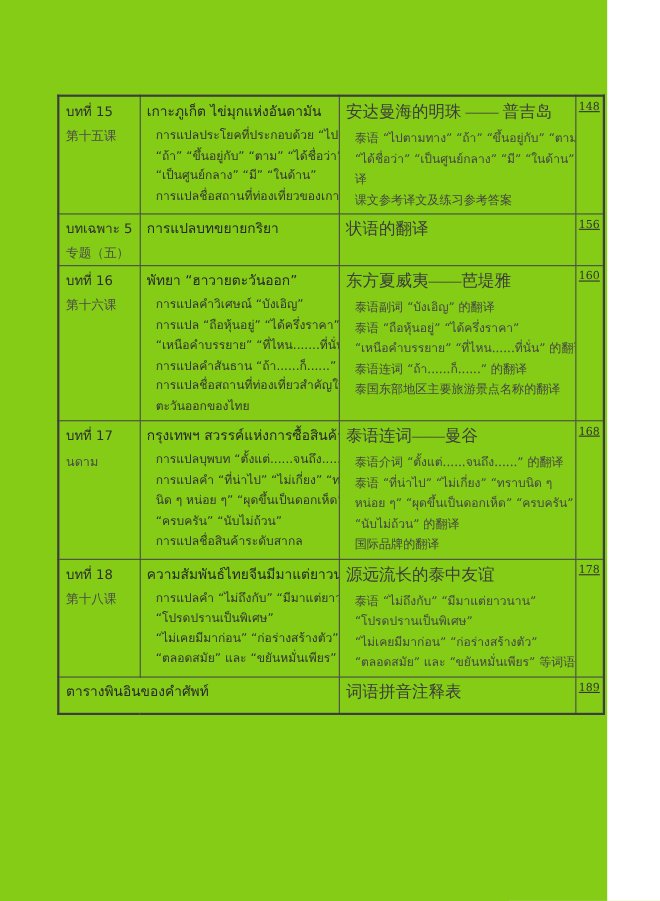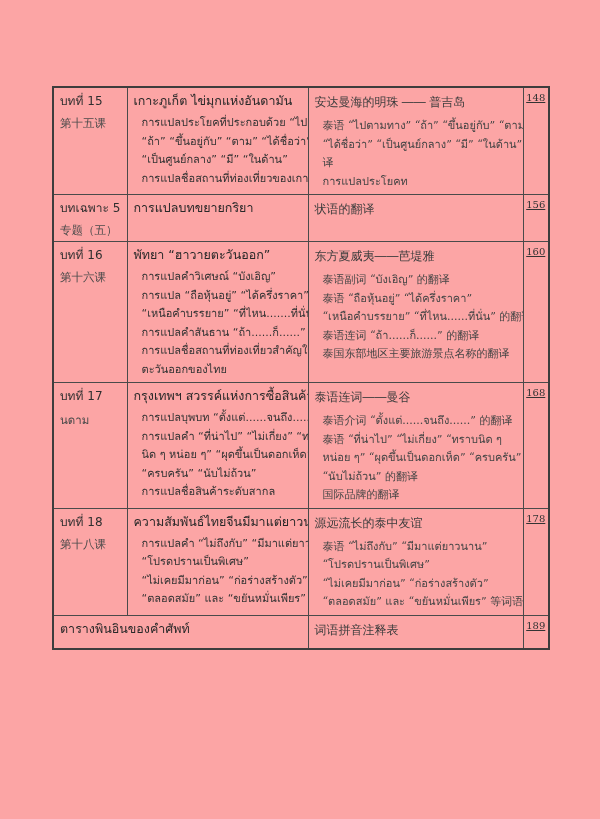--- a/index.html
+++ b/index.html
@@ -1,21 +1,21 @@
 <!DOCTYPE html>
 <html><head>
 <meta charset="utf-8">
 <style>
   html,body{margin:0;padding:0;}
   body{
     width:600px;height:819px;background:#ffffff;
     font-family:"DejaVu Sans","Liberation Sans",sans-serif;
     color:#2e2e2e;
   }
-  .page{position:relative;width:600px;height:819px;background:#fca5a5;overflow:hidden;}
+  .page{position:relative;width:552px;height:819px;background:#84cc16;overflow:hidden;}
   table.toc{
     position:absolute;left:52px;top:86px;width:496px;
     border-collapse:collapse;table-layout:fixed;
     border:2px solid #3d3d3d;
   }
   td{
     border:1px solid #4a4a4a;
     vertical-align:top;
     padding:3px 6px;
     overflow:hidden;
@@ -30,22 +30,22 @@
   tr.row:nth-child(7){height:38px;}
 
   .lesson-thai{font-size:12px;line-height:17px;color:#2e2e2e;padding-top:2px;white-space:nowrap;}
   .lesson-cn{
     font-size:11.5px;color:#4a4a4a;margin-top:6px;white-space:nowrap;
     font-family:"DejaVu Serif","Liberation Serif",serif;
   }
   .thai-title{font-size:12.5px;color:#282828;line-height:18px;margin:1px 0 4px 0;white-space:nowrap;}
   .thai-line{font-size:11px;color:#333333;line-height:18.5px;padding-left:8px;white-space:nowrap;}
   .cn-title{
-    font-size:12px;color:#3d3d3d;line-height:17px;margin:3px 0 6px 0;white-space:nowrap;
-    font-family:Liberation Sans, sans-serif;
+    font-size:15px;color:#3d3d3d;line-height:17px;margin:3px 0 6px 0;white-space:nowrap;
+    font-family:Liberation Serif, serif;
   }
   .cn-line{
     font-size:11px;color:#454545;line-height:18.5px;padding-left:8px;white-space:nowrap;
     font-family:"DejaVu Serif","Liberation Serif",serif;
   }
   .page-cell{padding:3px 2px;text-align:center;}
   .page-number{
     font-size:10px;color:#333333;line-height:14px;
     word-break:break-all;
     font-family:"DejaVu Serif","Liberation Serif",serif;
@@ -74,21 +74,21 @@
             <div class="thai-line">การแปลประโยคที่ประกอบด้วย “ไปตามทาง”</div>
             <div class="thai-line">“ถ้า” “ขึ้นอยู่กับ” “ตาม” “ได้ชื่อว่า”</div>
             <div class="thai-line">“เป็นศูนย์กลาง” “มี” “ในด้าน”</div>
             <div class="thai-line">การแปลชื่อสถานที่ท่องเที่ยวของเกาะภูเก็ต</div>
           </td>
           <td class="cn-cell">
             <div class="cn-title">安达曼海的明珠 —— 普吉岛</div>
             <div class="cn-line">泰语 “ไปตามทาง” “ถ้า” “ขึ้นอยู่กับ” “ตาม”</div>
             <div class="cn-line">“ได้ชื่อว่า” “เป็นศูนย์กลาง” “มี” “ในด้าน” 的翻</div>
             <div class="cn-line">译</div>
-            <div class="cn-line">การแปลประโยคท</div>
+            <div class="cn-line">课文参考译文及练习参考答案</div>
           </td>
           <td class="page-cell">
             <div class="page-number">148</div>
           </td>
         </tr>
         <tr class="row">
           <td class="lesson-cell">
             <div class="lesson-thai">บทเฉพาะ 5</div>
             <div class="lesson-cn">专题（五）</div>
           </td>

